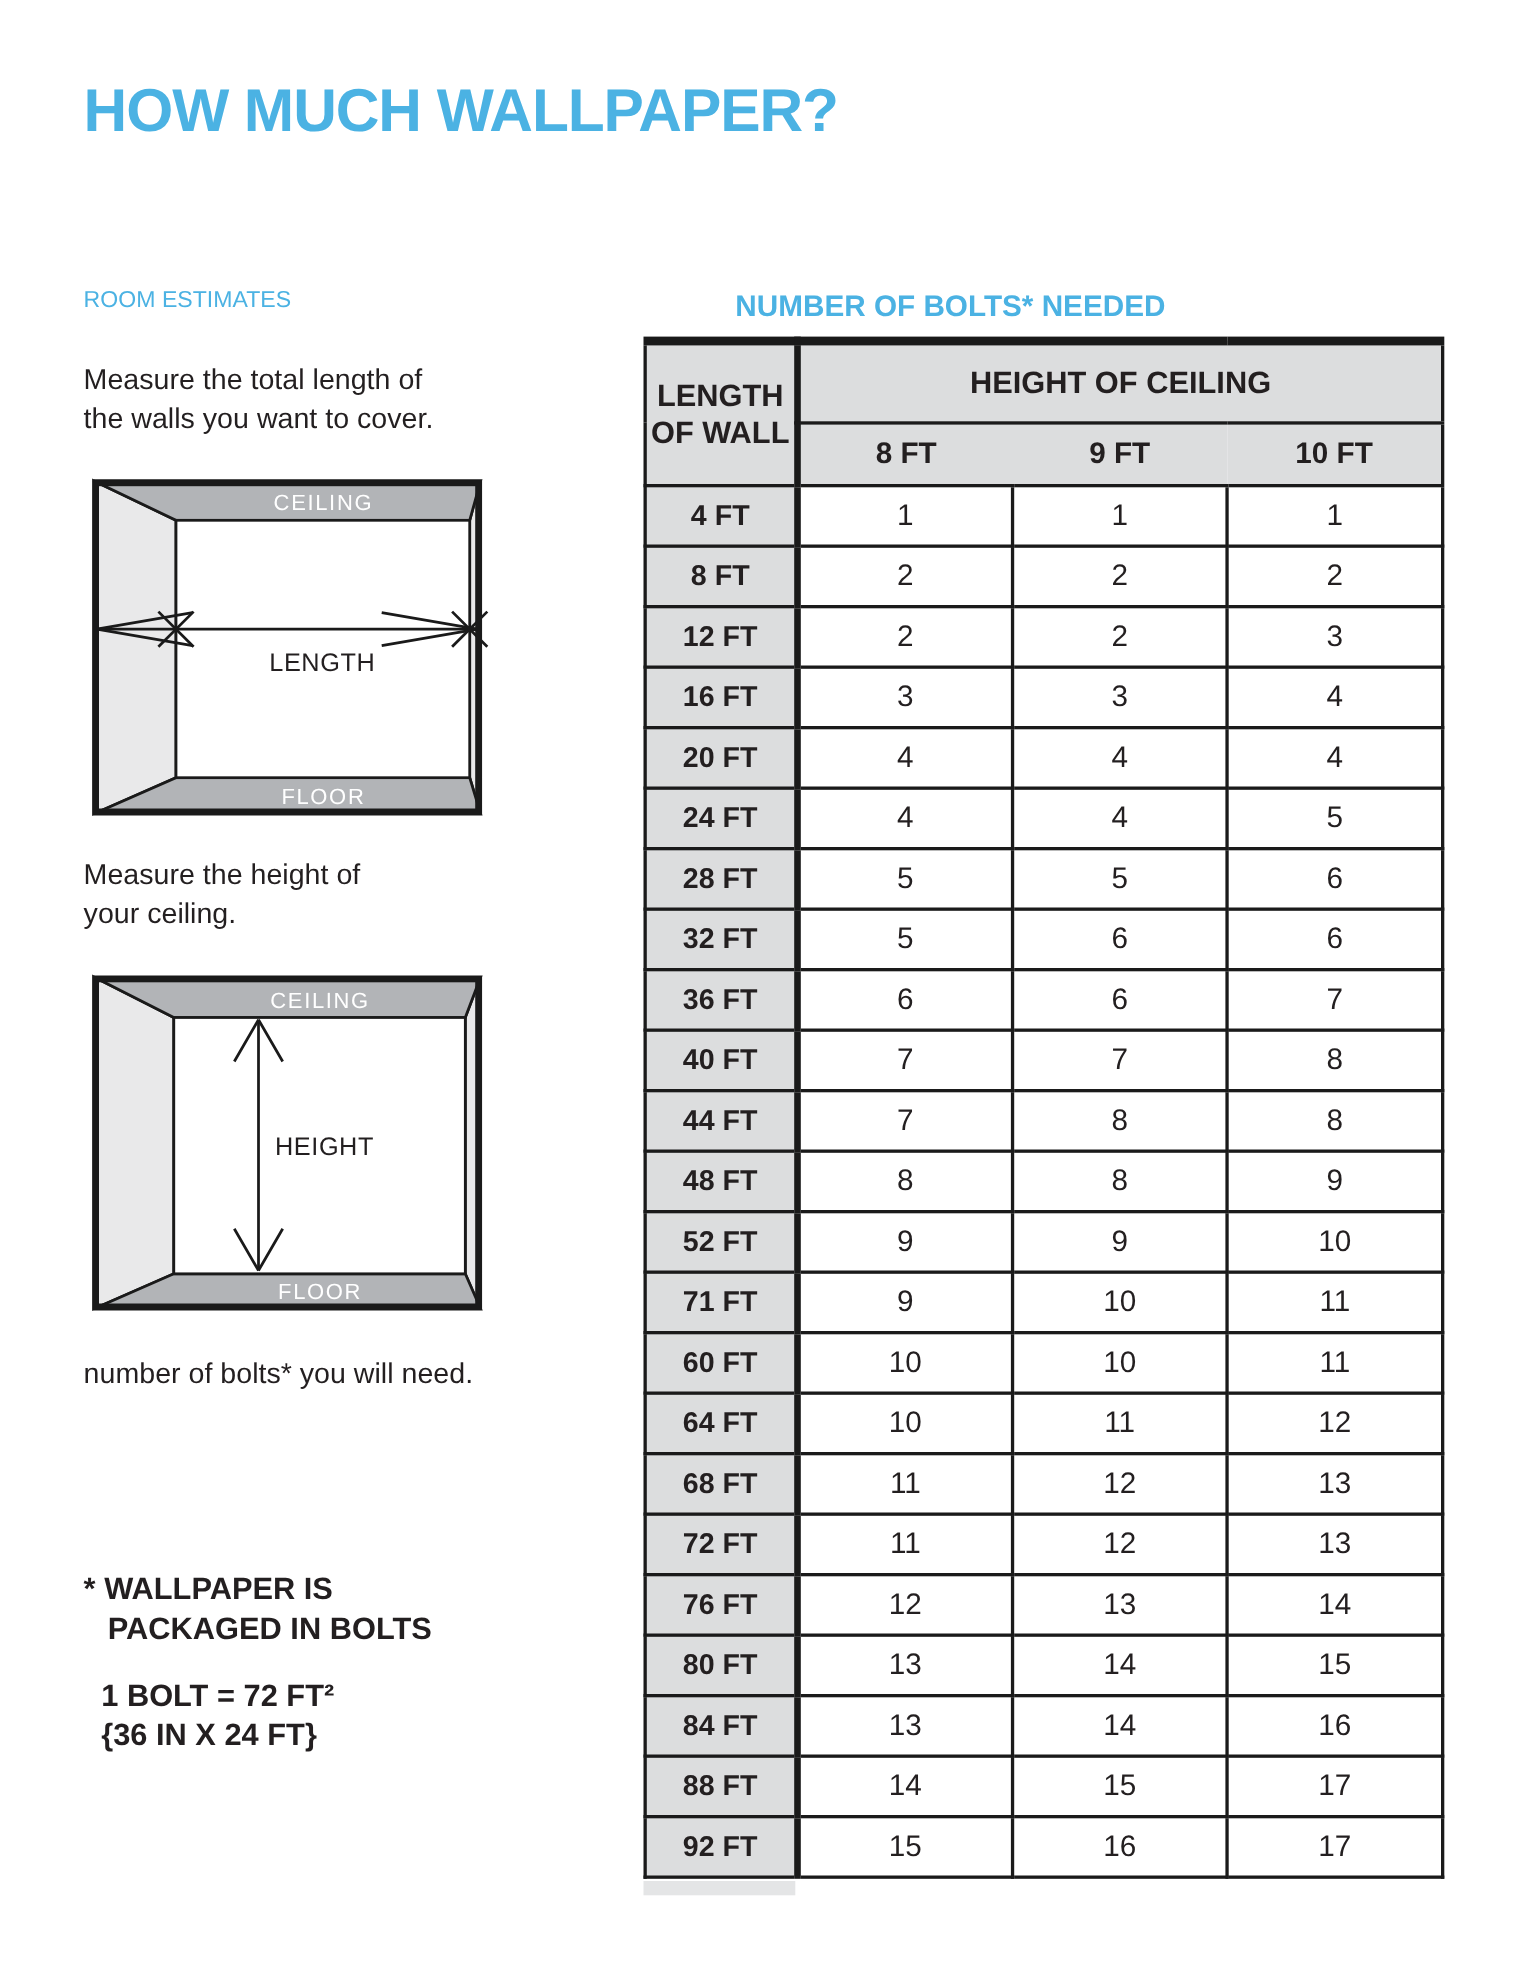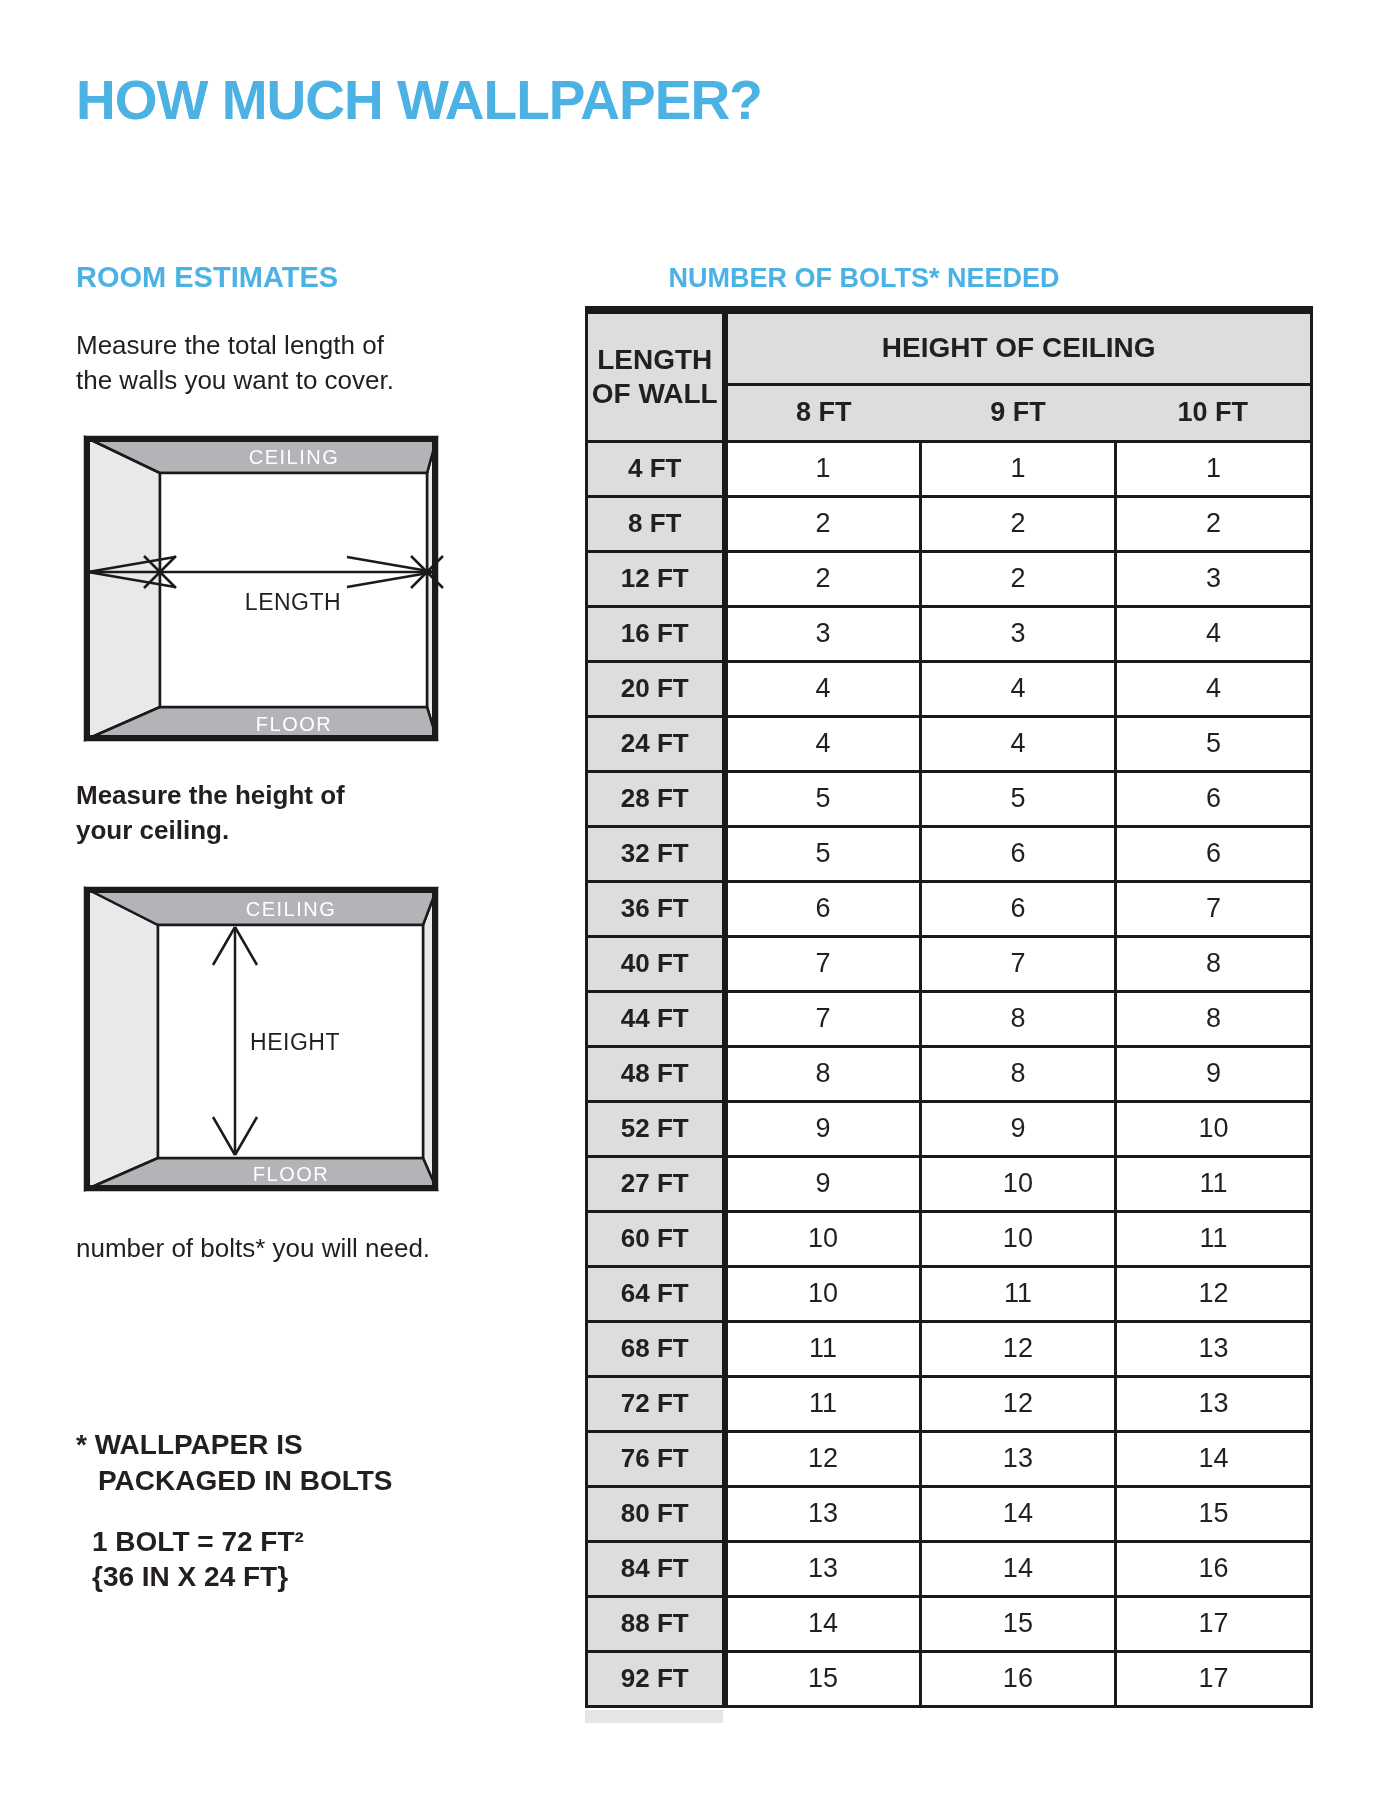--- a/index.html
+++ b/index.html
@@ -20,21 +20,21 @@
     --slab:#B2B4B7;
   }
   .abs { position:absolute; }
 
   .page-title {
     left:76px; top:68px;
     font-size:55px; font-weight:bold; letter-spacing:-1px;
     color:var(--blue); white-space:nowrap;
   }
   .section-heading {
-    font-size:29px; font-weight:bold; color:var(--blue); white-space:nowrap;
+    font-size:21px; font-weight:normal; color:var(--blue); white-space:nowrap;
   }
   .body-text { font-size:26px; line-height:35px; color:var(--ink); white-space:nowrap; }
   .footnote  { font-size:28px; line-height:36px; font-weight:bold; white-space:nowrap; }
   .footnote .indent { padding-left:22px; }
   .spec      { font-size:28px; line-height:35px; font-weight:bold; white-space:nowrap;margin-left:16px; }
 
   .table-heading {
     left:585px; top:263px; width:558px;
     text-align:center;
     font-size:27px; font-weight:bold; color:var(--blue); white-space:nowrap;
@@ -113,21 +113,21 @@
     <path d="M349,135 L262,120 M349,135 L262,150"></path>
     <path d="M59,119 L91,151 M59,151 L91,119"></path>
     <path d="M326,119 L358,151 M326,151 L358,119"></path>
   </g>
   <rect class="frame" x="2.5" y="2.5" width="347" height="298"></rect>
   <text class="slabtext" x="209" y="27" text-anchor="middle">CEILING</text>
   <text class="measuretext" x="208" y="173" text-anchor="middle">LENGTH</text>
   <text class="slabtext" x="209" y="294" text-anchor="middle">FLOOR</text>
 </svg>
 
-<div class="abs body-text" style="left:76px; top:778px;font-weight:bold;">
+<div class="abs body-text" style="left:76px; top:778px;">
   <div>Measure the height of</div>
   <div>your ceiling.</div>
 </div>
 
 <svg class="abs room" style="left:85px; top:888px;" width="352" height="302" viewBox="0 0 352 302">
   <polygon class="wall" points="0,0 73,37 73,270 0,302"></polygon>
   <polygon class="wall" points="352,0 338,37 338,270 352,302"></polygon>
   <polygon class="slab" points="0,0 352,0 338,37 73,37"></polygon>
   <polygon class="slab" points="73,270 338,270 352,302 0,302"></polygon>
   <rect class="backwall" x="73" y="37" width="265" height="233"></rect>
@@ -252,21 +252,21 @@
         <td>8</td>
         <td>9</td>
       </tr>
       <tr>
         <th>52 FT</th>
         <td>9</td>
         <td>9</td>
         <td>10</td>
       </tr>
       <tr>
-        <th>27 FT</th>
+        <th>71 FT</th>
         <td>9</td>
         <td>10</td>
         <td>11</td>
       </tr>
       <tr>
         <th>60 FT</th>
         <td>10</td>
         <td>10</td>
         <td>11</td>
       </tr>

